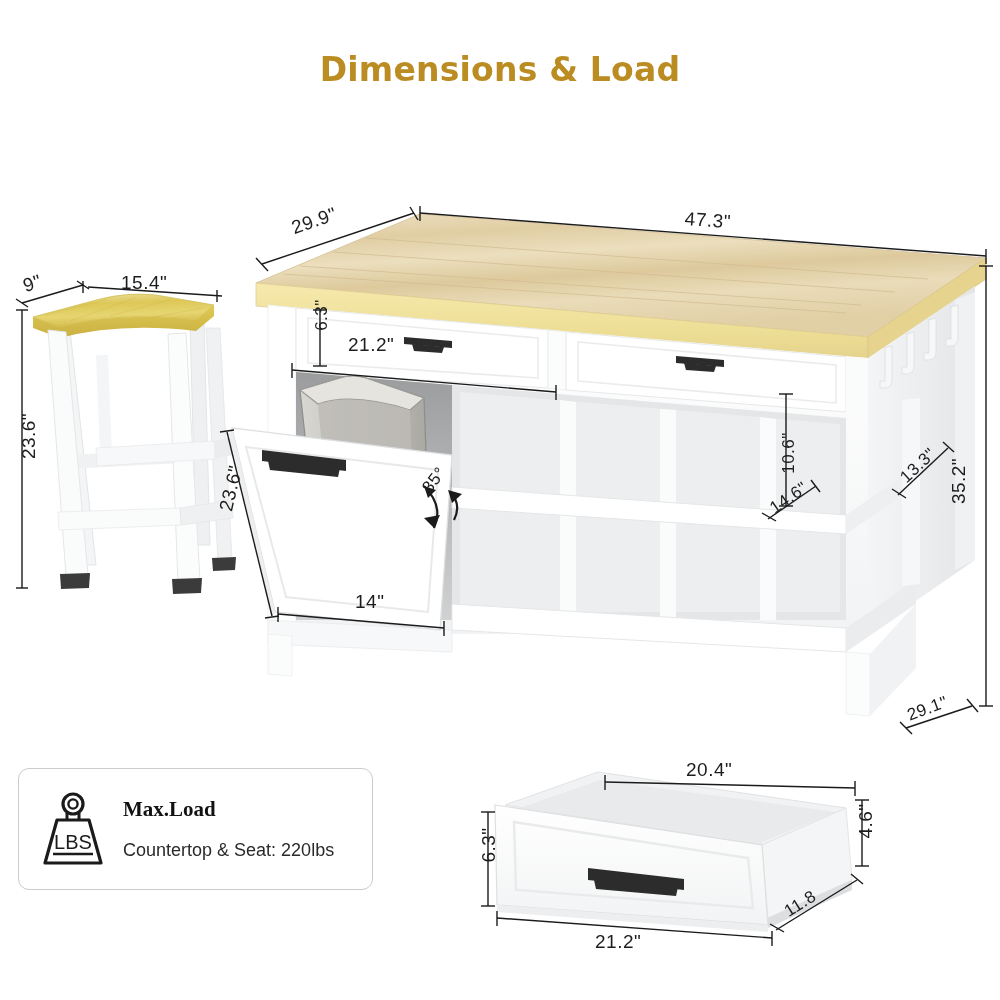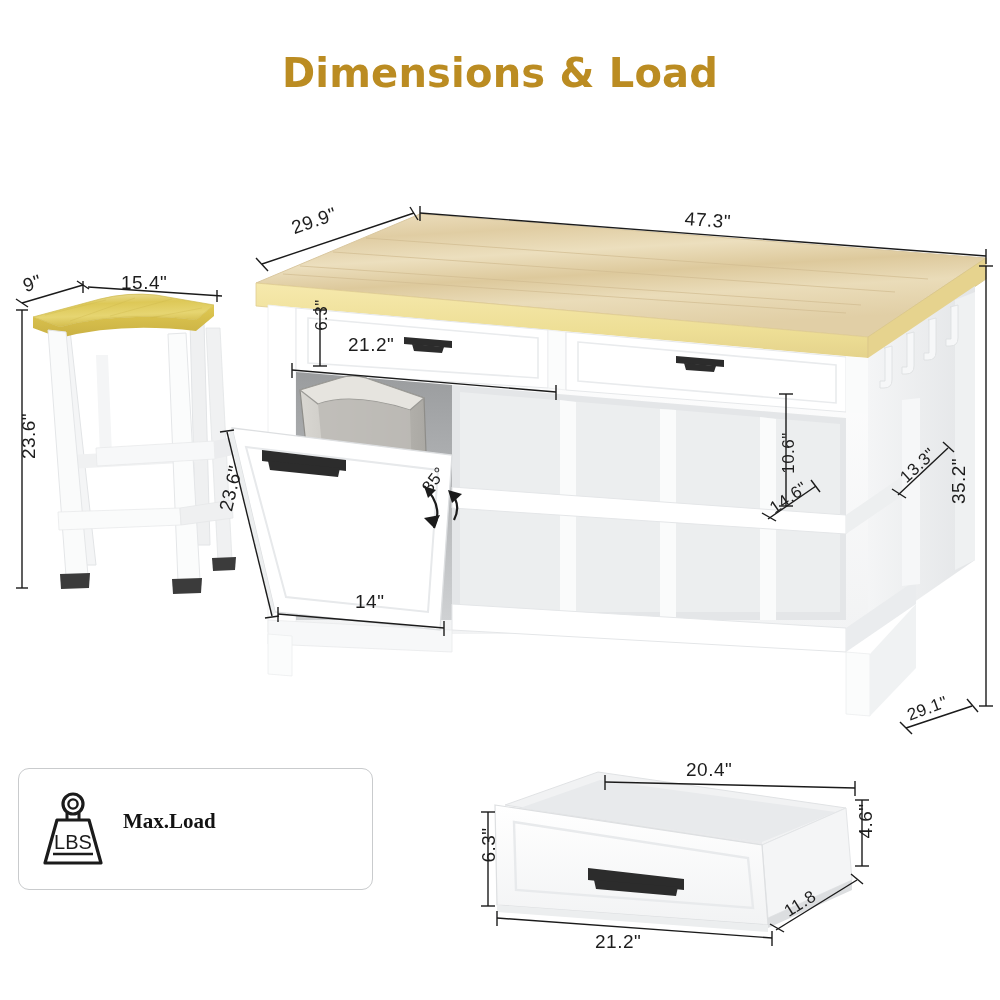--- a/index.html
+++ b/index.html
@@ -8,21 +8,21 @@
     background: #ffffff;
     font-family: "Liberation Sans", sans-serif;
     overflow: hidden;
   }
   #stage { position: relative; width: 1000px; height: 1000px; background:#fff; }
 
   
   .title {
     position: absolute; left: 0; top: 50px; width: 1000px;
     text-align: center;
-    font-size: 40px; font-weight: bold; letter-spacing: .2px;
+    font-size: 33px; font-weight: bold; letter-spacing: .2px;
     color: #bb8c22;
     font-family: "DejaVu Sans", sans-serif;
   }
 
   
   .dim {
     position: absolute;
     font-family: "Liberation Sans", sans-serif;
     font-size: 19px;
     color: #1d1d1d;
@@ -358,16 +358,17 @@
     <svg class="load-icon" viewBox="0 0 72 76">
       <circle cx="36" cy="13" r="10" fill="none" stroke="#1b1b1b" stroke-width="3.2"></circle>
       <circle cx="36" cy="13" r="4.6" fill="none" stroke="#1b1b1b" stroke-width="2.4"></circle>
       <path d="M30 22 L30 29 M42 22 L42 29" stroke="#1b1b1b" stroke-width="3"></path>
       <path d="M20 29 L52 29 L64 72 L8 72 Z" fill="none" stroke="#1b1b1b" stroke-width="3.2" stroke-linejoin="round"></path>
       <text x="36" y="58" text-anchor="middle" font-family="Liberation Sans, sans-serif" font-size="20" fill="#1b1b1b">LBS</text>
       <path d="M16 63 L56 63" stroke="#1b1b1b" stroke-width="2.6"></path>
     </svg>
     <div class="load-text">
       <div class="load-title">Max.Load</div>
+      <div class="load-line">Countertop &amp; Seat: 220lbs</div>
     </div>
   </div>
 
 </div>
 
 </body></html>

